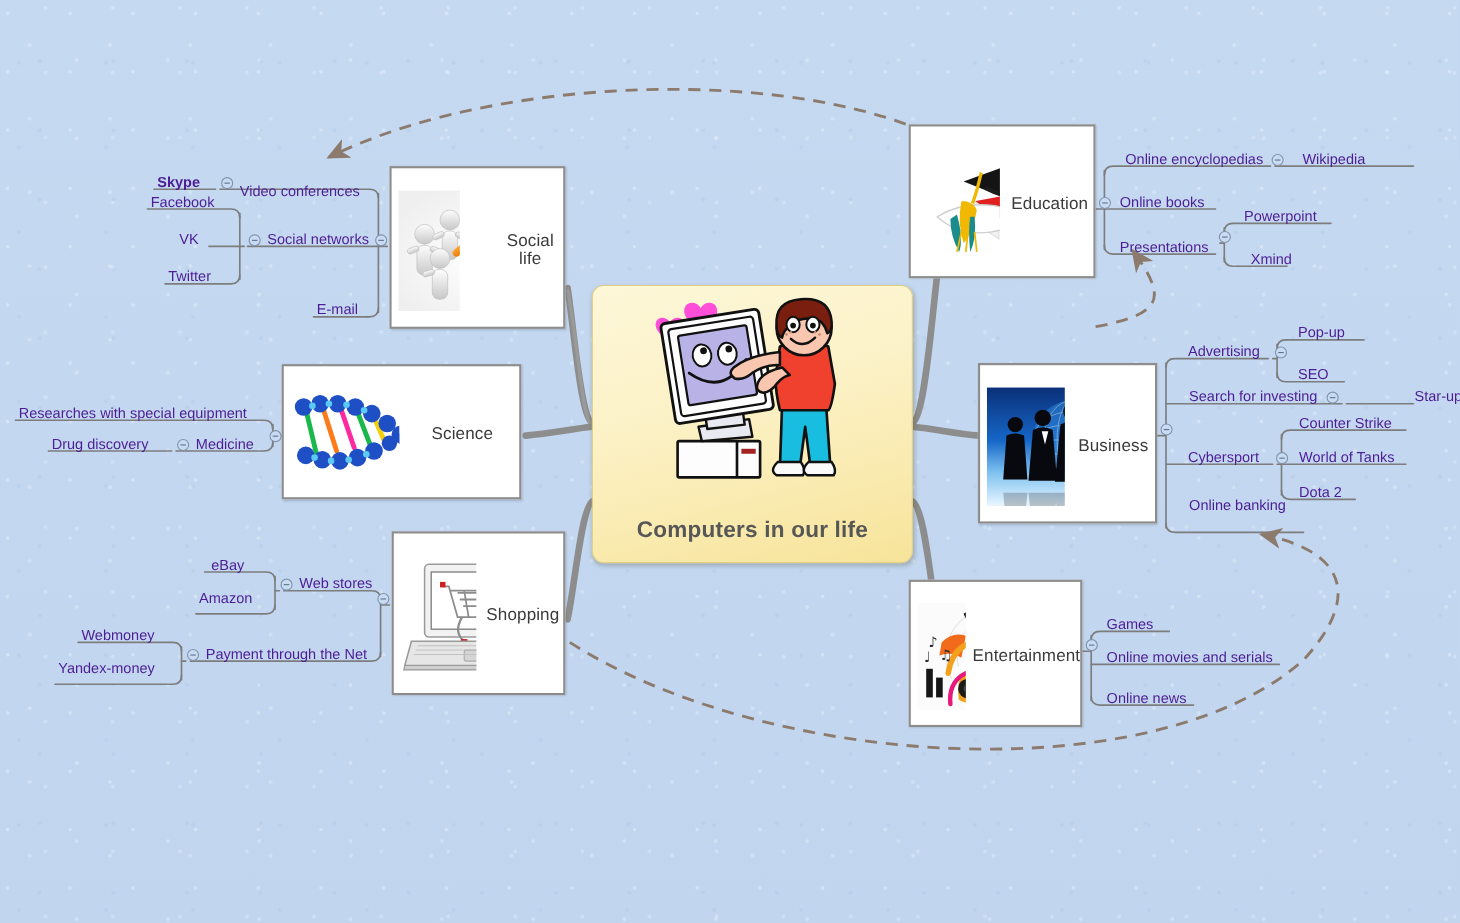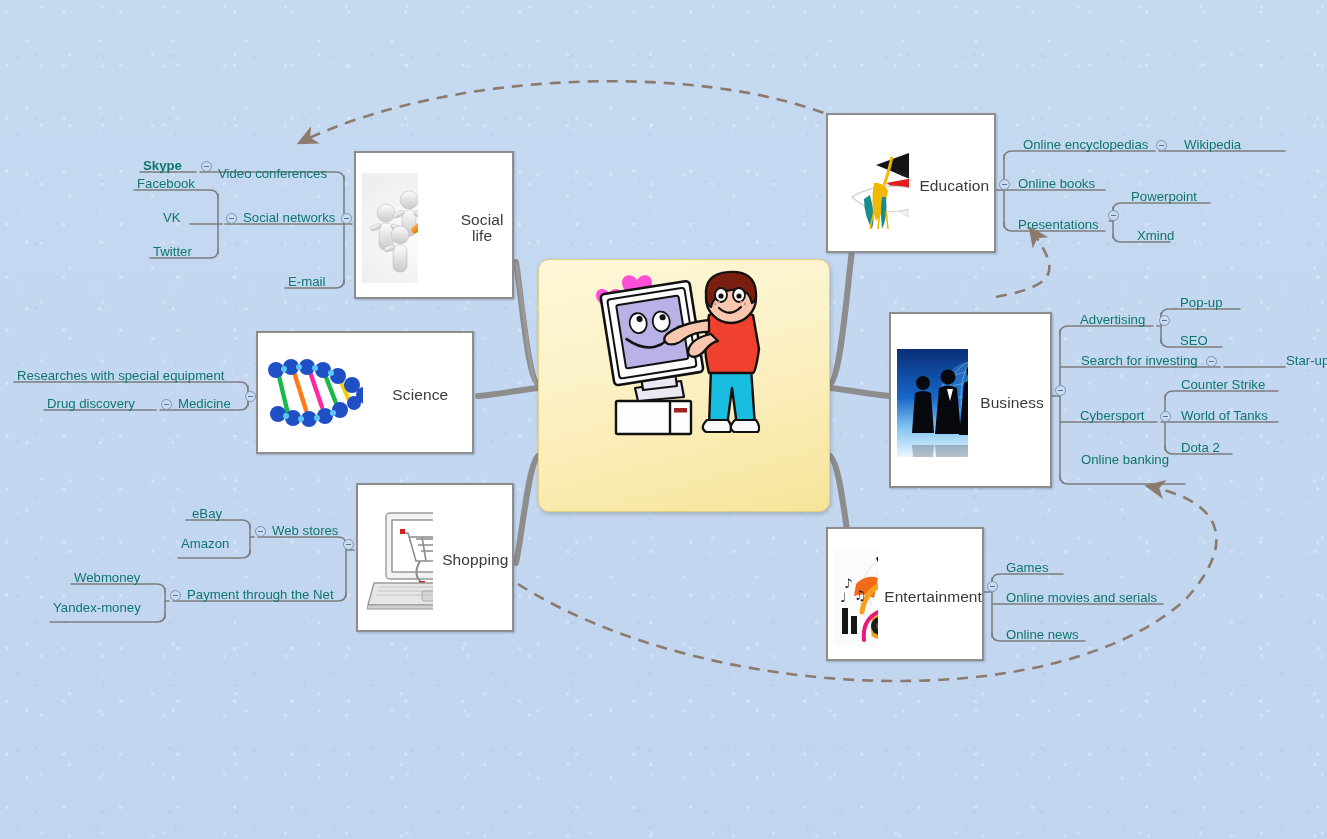--- a/index.html
+++ b/index.html
@@ -51,21 +51,21 @@
     display:flex;flex-direction:column;align-items:center;justify-content:flex-end;
   }
   #central .ctitle{
     font-weight:bold;font-size:20.5px;color:#575757;
     padding-bottom:17px;letter-spacing:.2px;text-align:center;
   }
   #central .cpic{position:absolute;left:50%;top:8px;transform:translateX(-50%);width:230px;height:190px;}
 
   
   .lbl{
-    position:absolute;font-size:13.2px;color:#0f766e;
+    position:absolute;font-size:13.2px;color:#4c1d95;
     white-space:nowrap;line-height:1;
   }
   .lbl.r{transform:translateY(-100%);}    
   .collapse{
     position:absolute;width:11px;height:11px;border-radius:50%;
     border:1px solid #7f93ab;background:#c9dbf2;
     box-sizing:border-box;
   }
   .collapse::after{
     content:"";position:absolute;left:2px;top:4px;width:5px;height:1px;background:#5d7490;
@@ -257,20 +257,21 @@
       <path d="M150,40 q11,10 22,-1" fill="none" stroke="#111" stroke-width="2.2" stroke-linecap="round"></path>
 
       <g fill="#c98a72">
           <circle cx="146" cy="36" r="1.2"></circle>
           <circle cx="150" cy="34" r="1.2"></circle>
           <circle cx="176" cy="36" r="1.2"></circle>
           <circle cx="172" cy="34" r="1.2"></circle>
         </g>
     </g>
   </svg>
+  <div class="ctitle">Computers in our life</div>
 </div>
 
 <div class="topicbox" style="left:354px;top:151px;width:160px;height:148px;gap:28px;">
   <div class="pic" style="width:146px;height:110px;">
     <svg viewBox="0 0 146 110" width="146" height="110">
       <defs>
         <radialGradient id="shade" cx="50%" cy="55%" r="60%">
           <stop offset="0%" stop-color="#ffffff"></stop>
             <stop offset="100%" stop-color="#efefef"></stop>
         </radialGradient>
@@ -468,21 +469,21 @@
         <path d="M52,62 q2,20 -4,32 q-2,-18 0,-32z"></path>
       </g>
       <g stroke="#f0b800" stroke-width="1.6">
         <path d="M40,76 l-4,18 M46,76 l-2,18 M52,76 l2,18"></path>
       </g>
     </svg>
   </div>
   <div class="cap">Education</div>
 </div>
 
-<div class="topicbox" style="left:889px;top:312px;width:163px;height:176px;">
+<div class="topicbox" style="left:889px;top:330px;width:163px;height:146px;">
   <div class="pic" style="width:149px;height:108px;">
     <svg viewBox="0 0 149 108" width="149" height="108">
       <defs>
         <linearGradient id="bgblue" x1="0" y1="0" x2="0" y2="1">
           <stop offset="0%" stop-color="#0a2f78"></stop>
             <stop offset="45%" stop-color="#1667c8"></stop>
           <stop offset="72%" stop-color="#7fc2f0"></stop>
             <stop offset="100%" stop-color="#eaf6ff"></stop>
         </linearGradient>
       </defs>

